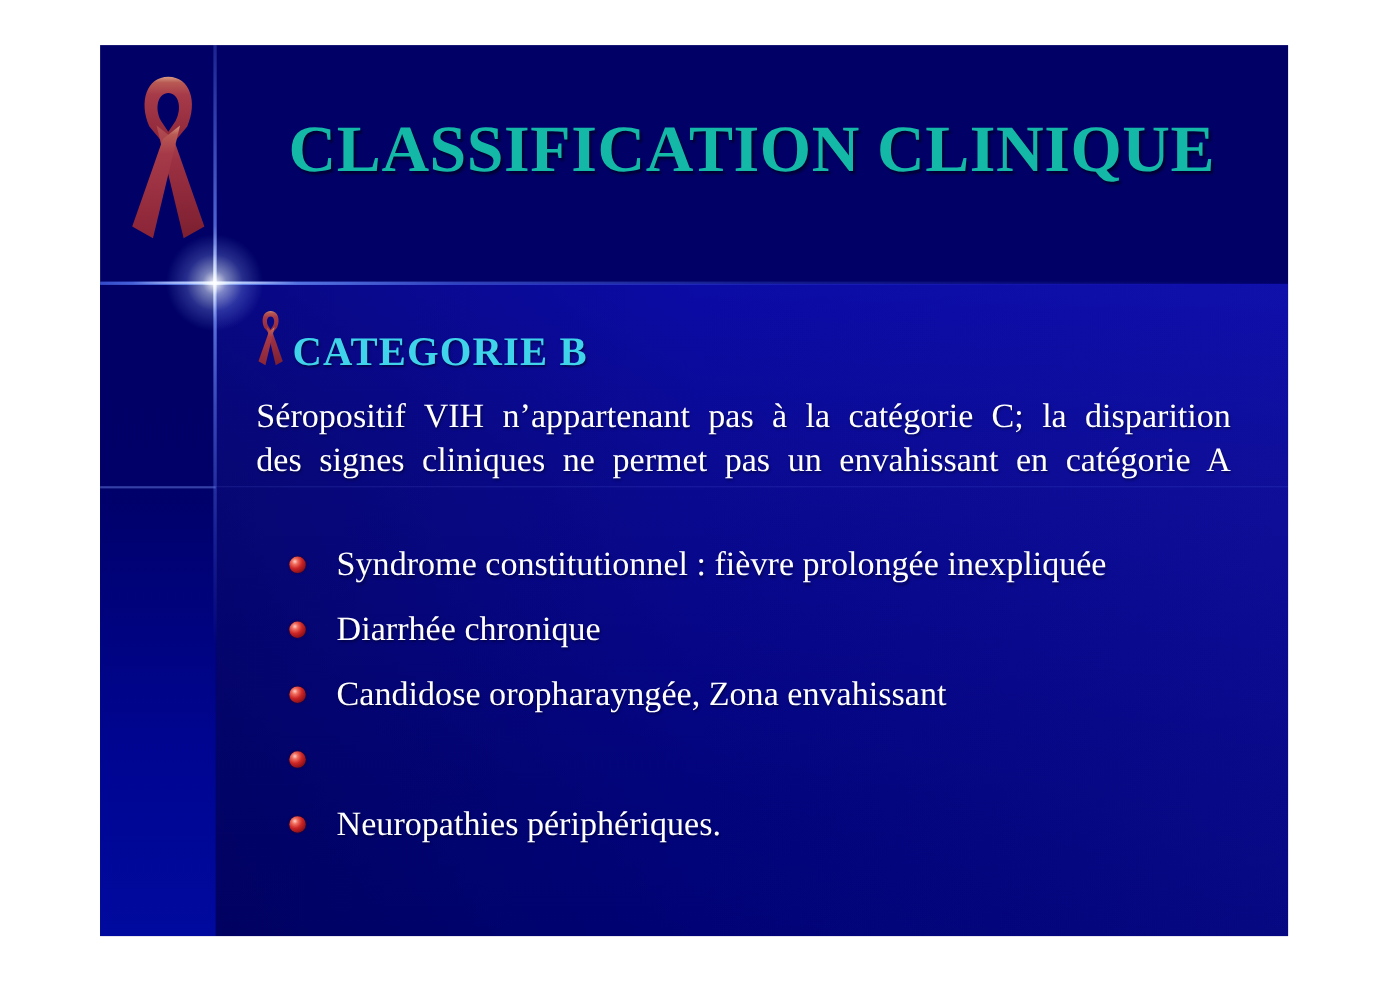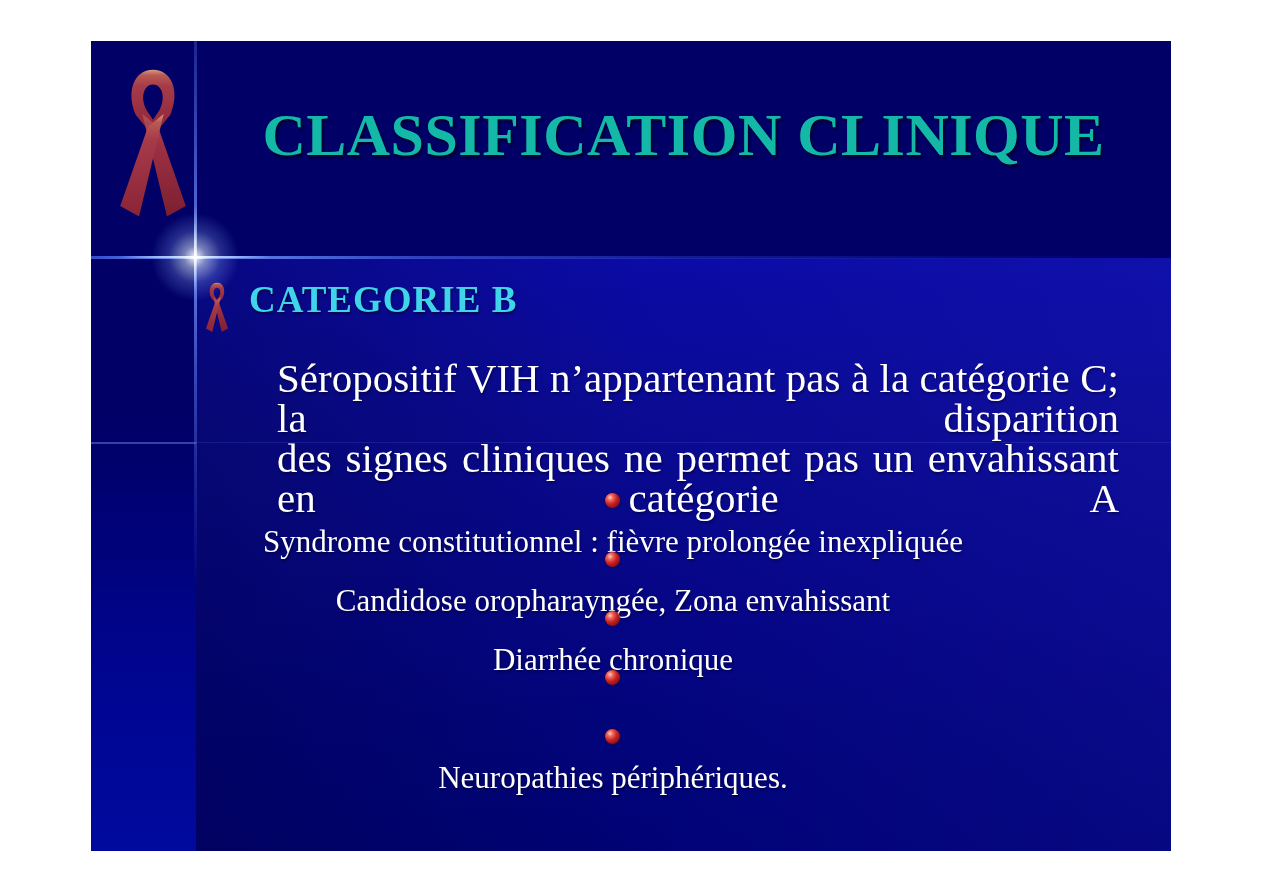--- a/index.html
+++ b/index.html
@@ -116,61 +116,59 @@
     color: #14b8a6;
     letter-spacing: 0.5px;
     white-space: nowrap;
     text-shadow: 2px 3px 2px rgba(0,0,15,0.55);
   }
   
   .heading-row {
     position: absolute;
     left: 106px; top: 240px;
     display: flex;
-    align-items: flex-start;
-    gap: 12px;
+    align-items: flex-end;
+    padding-left: 29px;
   }
   .heading-text {
     font-weight: bold;
     font-size: 37px;
     line-height: 1;
     color: #3FD4E9;
     letter-spacing: 1px;
     white-space: nowrap;
     text-shadow: 1px 2px 2px rgba(0,0,15,0.5);
   }
   
   .paragraph {
     position: absolute;
     left: 142px; top: 317px;
     width: 886px;
     color: #ffffff;
   }
   .para-line {
-    font-size: 41px;
+    font-size: 31px;
     line-height: 40px;
     text-align: justify;
     text-align-last: justify;
     text-shadow: 1px 2px 2px rgba(0,0,15,0.45);
-    margin-left: 44px;
   }
   
   .bullet-list {
     position: absolute;
     left: 172px; top: 452px;
     margin: 0; padding: 0;
     list-style: none;
   }
   .bullet-item {
     display: flex;
     align-items: center;
-    gap: 14px;
+    gap: 28px;
     height: 40px;
     margin-bottom: 19px;
-    flex-direction: column;
   }
   .bullet-sphere {
     width: 15px; height: 15px;
     border-radius: 50%;
     flex: 0 0 auto;
     background: radial-gradient(circle at 34% 30%,
       #ffd0c8 0%, #f07060 18%, #cc2525 45%, #8a0f18 75%, #4a060c 100%);
     box-shadow: 0 0 2px #30050a;
   }
   .bullet-label {
@@ -242,26 +240,26 @@
 
     <ul class="bullet-list">
 
         <li class="bullet-item">
           <span class="bullet-sphere"></span>
           <span class="bullet-label">Syndrome constitutionnel : fièvre prolongée inexpliquée</span>
         </li>
 
         <li class="bullet-item">
           <span class="bullet-sphere"></span>
+          <span class="bullet-label">Diarrhée chronique</span>
+        </li>
+
+        <li class="bullet-item">
+          <span class="bullet-sphere"></span>
           <span class="bullet-label">Candidose oropharayngée, Zona envahissant</span>
-        </li>
-
-        <li class="bullet-item">
-          <span class="bullet-sphere"></span>
-          <span class="bullet-label">Diarrhée chronique</span>
         </li>
 
         <li class="bullet-item">
           <span class="bullet-sphere"></span>
         </li>
 
         <li class="bullet-item">
           <span class="bullet-sphere"></span>
           <span class="bullet-label">Neuropathies périphériques.</span>
         </li>

